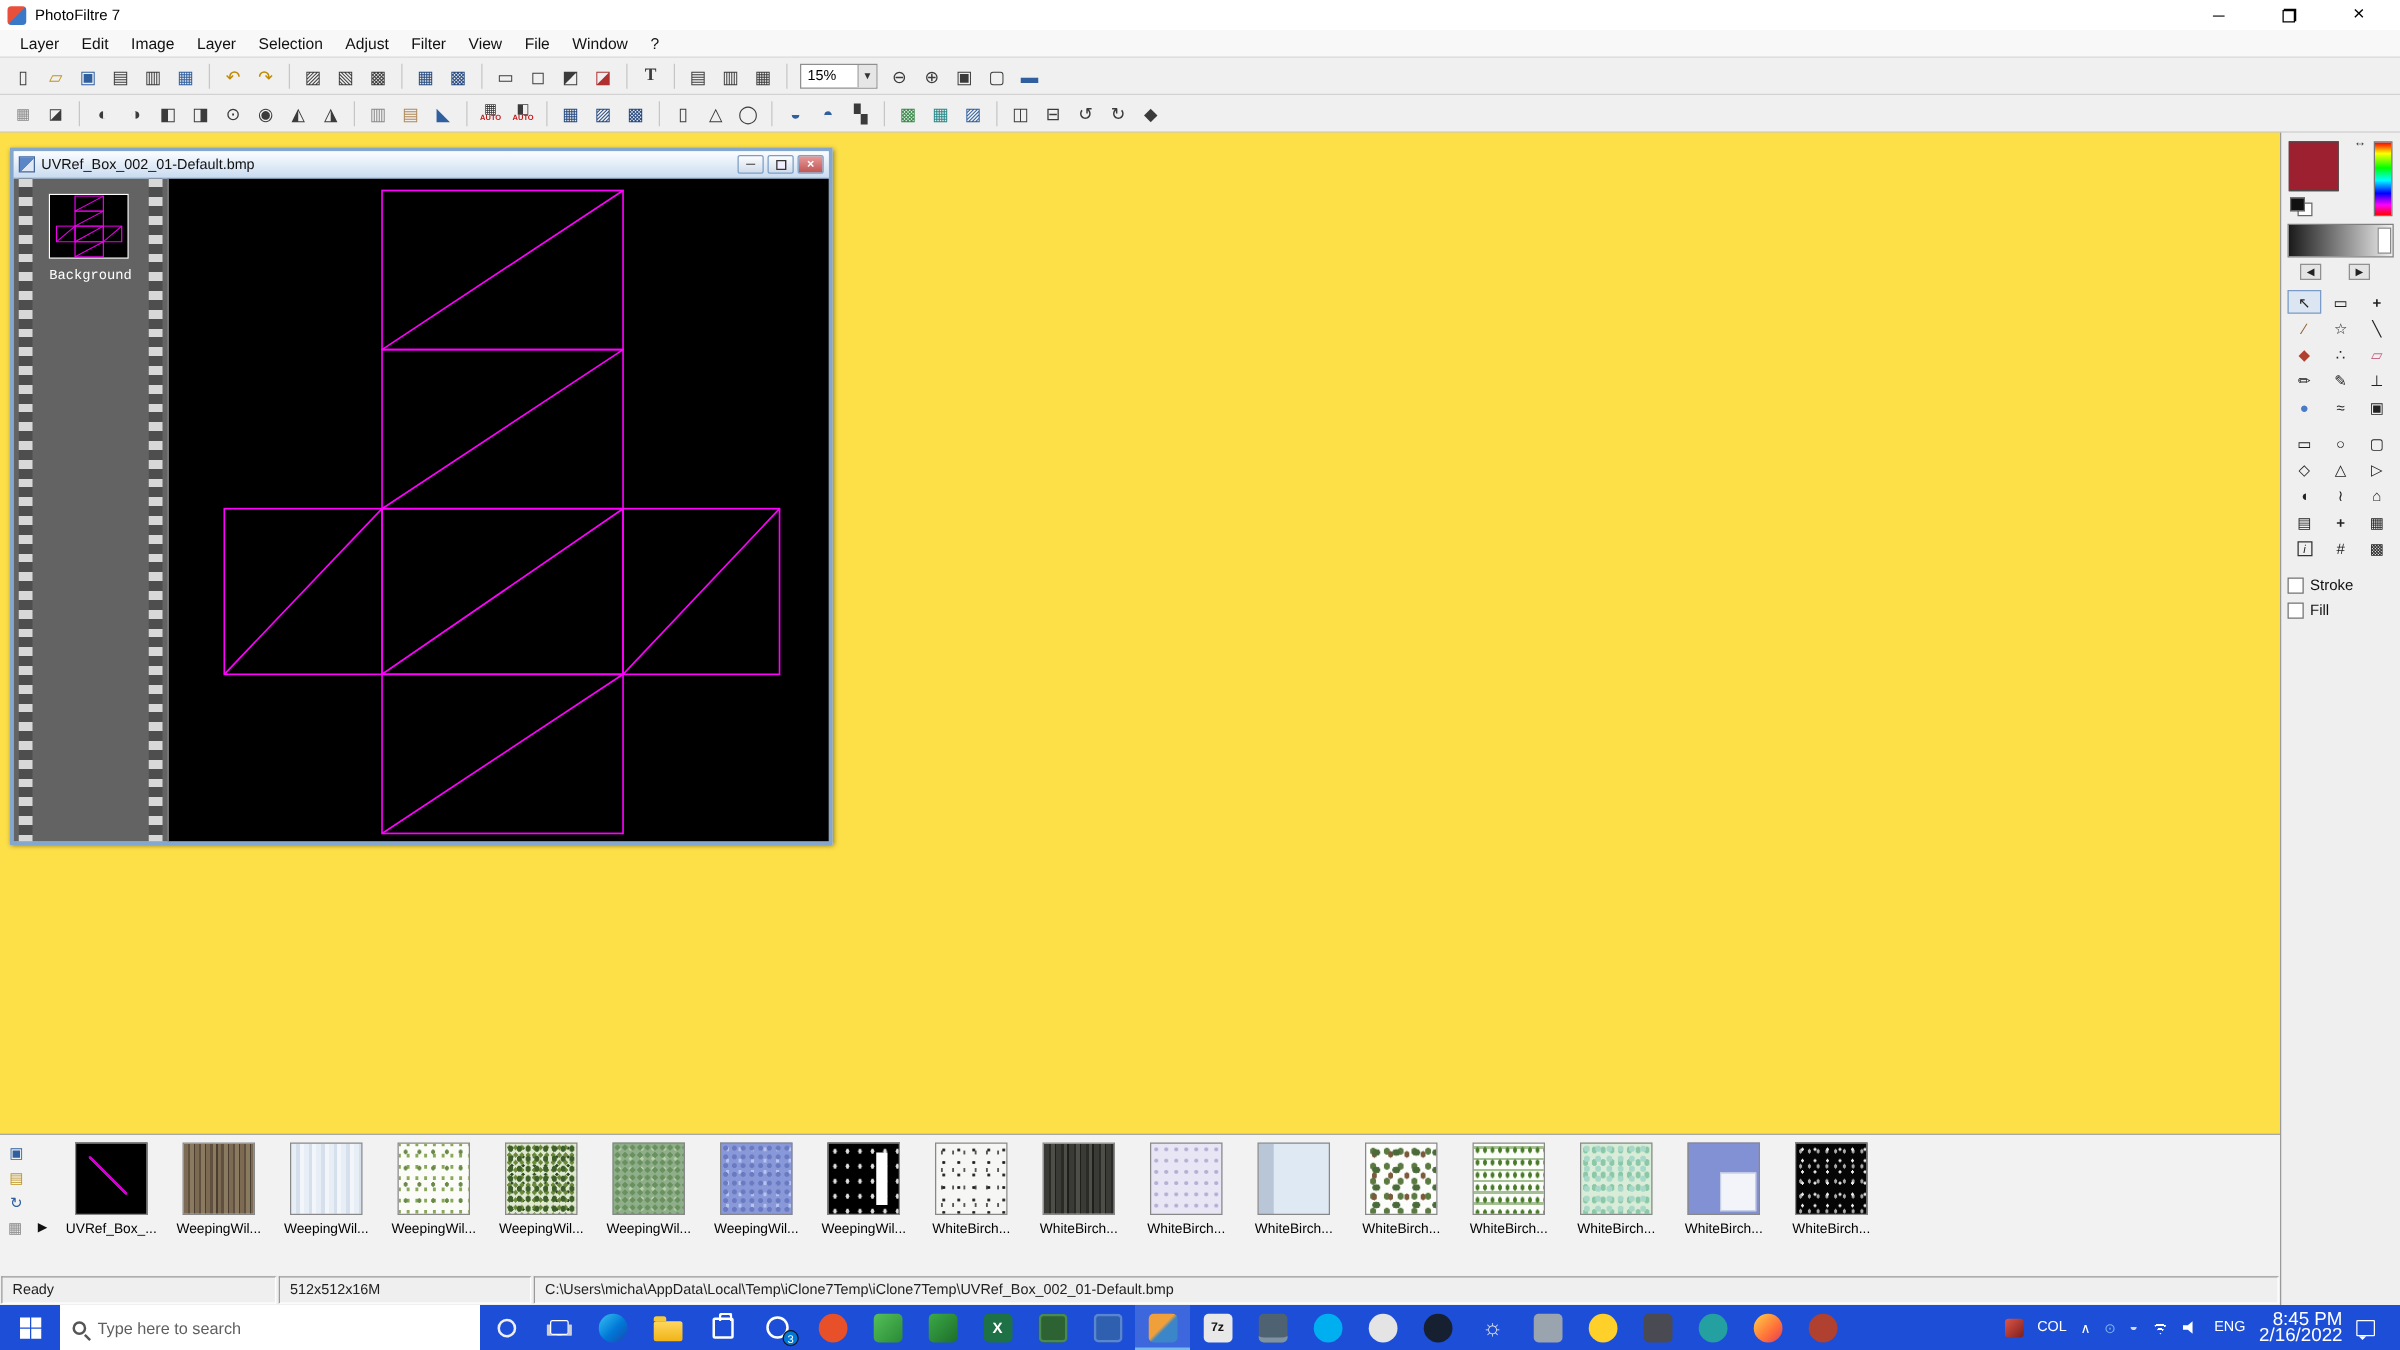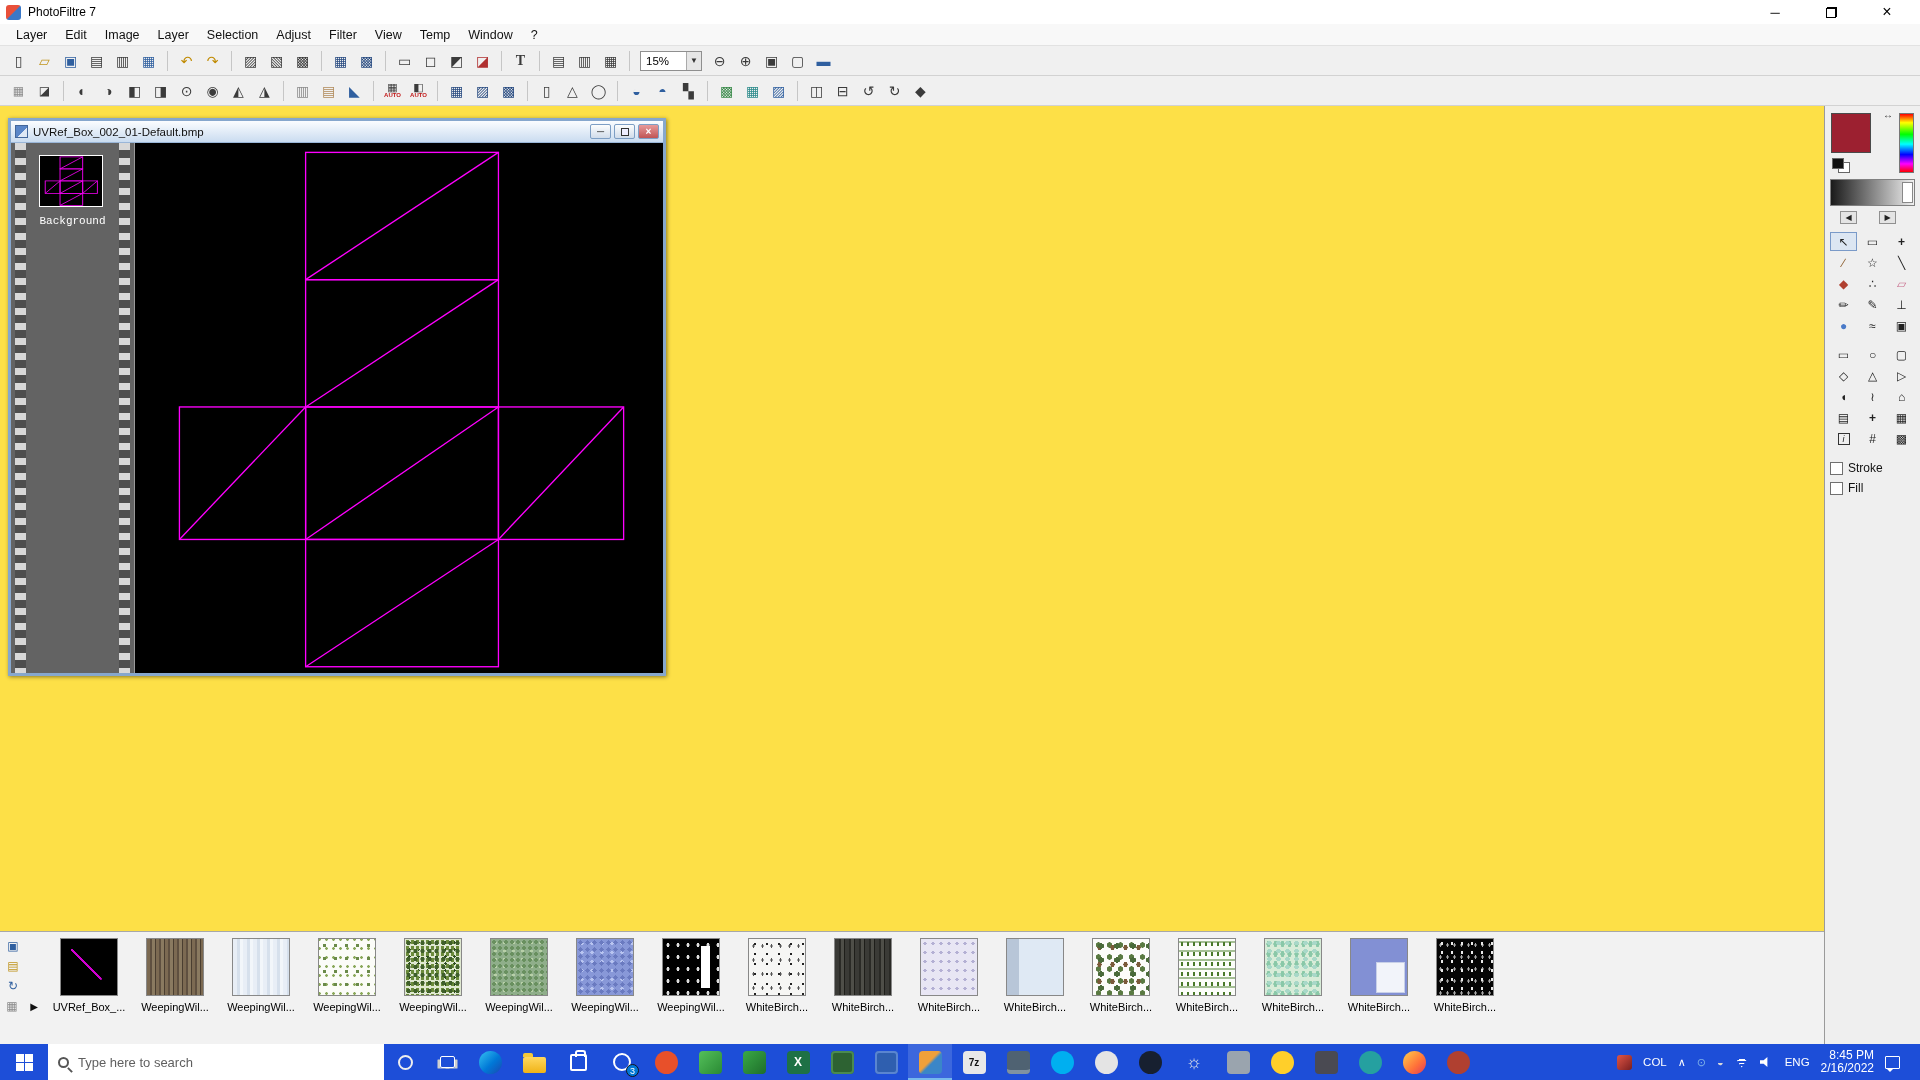--- a/index.html
+++ b/index.html
@@ -159,21 +159,21 @@
   .ic-dark { background:#4a4a52; }
   .ic-teal { background:#25a0a0; }
   .ic-firefox { background:linear-gradient(135deg,#ffcf4a,#ff7139 60%,#e03a5a); }
   .ic-red { background:#b04030; }
   .badge { position:absolute; right:5px; bottom:3px; width:13px; height:13px; border-radius:50%; background:#0078d7; color:#fff; font-size:9px; display:flex; align-items:center; justify-content:center; border:1px solid #12121c; }
   .tray { margin-left:auto; display:flex; align-items:center; gap:11px; padding-right:2px; font-size:11.5px; }
   .tray-red { width:15px; height:15px; border-radius:3px; background:linear-gradient(135deg,#e05545,#7a1f1f); }
   .trayglyph { font-size:11px; color:#fff; }
   .wifi { width:14px; height:11px; clip-path:polygon(50% 100%,0 0,100% 0); background:radial-gradient(circle at 50% 100%,#fff 0 2px,transparent 2px 4px,#fff 4px 5.5px,transparent 5.5px 7.5px,#fff 7.5px 9px,transparent 9px); }
   .speaker { width:14px; height:12px; background:#fff; clip-path:polygon(0 35%,28% 35%,55% 8%,55% 92%,28% 65%,0 65%); }
-  .clock { text-align:right; font-size:12px; line-height:13px; }
+  .clock { text-align:right; font-size:15px; line-height:13px; }
   .acglyph { width:15px; height:13px; border:1.5px solid #fff; border-radius:1px; position:relative; }
   .acglyph::after { content:""; position:absolute; left:1px; bottom:-7px; border:3px solid transparent; border-top-color:#fff; }
   .showdesktop { width:7px; border-left:1px solid #4a4a55; }
 </style>
 </head>
 <body>
 
 <div class="screen">
 
   <div class="titlebar">
@@ -190,21 +190,21 @@
 
   <div class="menubar">
     <span class="mi">Layer</span>
     <span class="mi">Edit</span>
     <span class="mi">Image</span>
     <span class="mi">Layer</span>
     <span class="mi">Selection</span>
     <span class="mi">Adjust</span>
     <span class="mi">Filter</span>
     <span class="mi">View</span>
-    <span class="mi">Temp</span>
+    <span class="mi">File</span>
     <span class="mi">Window</span>
     <span class="mi">?</span>
   </div>
 
   <div class="toolbar">
     <span class="i">▯</span>
     <span class="i c-yellow">▱</span>
     <span class="i c-blue">▣</span>
     <span class="i">▤</span>
     <span class="i">▥</span>
@@ -431,20 +431,25 @@
               <div class="timg tx-bluesquare"></div>
               <div class="tlabel">WhiteBirch...</div>
             </div>
           <div class="thumb">
               <div class="timg tx-blackspeckle"></div>
               <div class="tlabel">WhiteBirch...</div>
             </div>
         </div>
       </div>
 
+      <div class="statusbar">
+        <div class="seg seg1">Ready</div>
+        <div class="seg seg2">512x512x16M</div>
+        <div class="seg seg3">C:\Users\micha\AppData\Local\Temp\iClone7Temp\iClone7Temp\UVRef_Box_002_01-Default.bmp</div>
+      </div>
     </div>
 
     <div class="rightpanel">
       <div class="colorbox">
         <span class="fgswatch"></span>
         <span class="miniswatches"></span>
         <span class="swapicon">↔</span>
         <span class="huestrip"></span>
       </div>
       <div class="gradientbar"></div>

